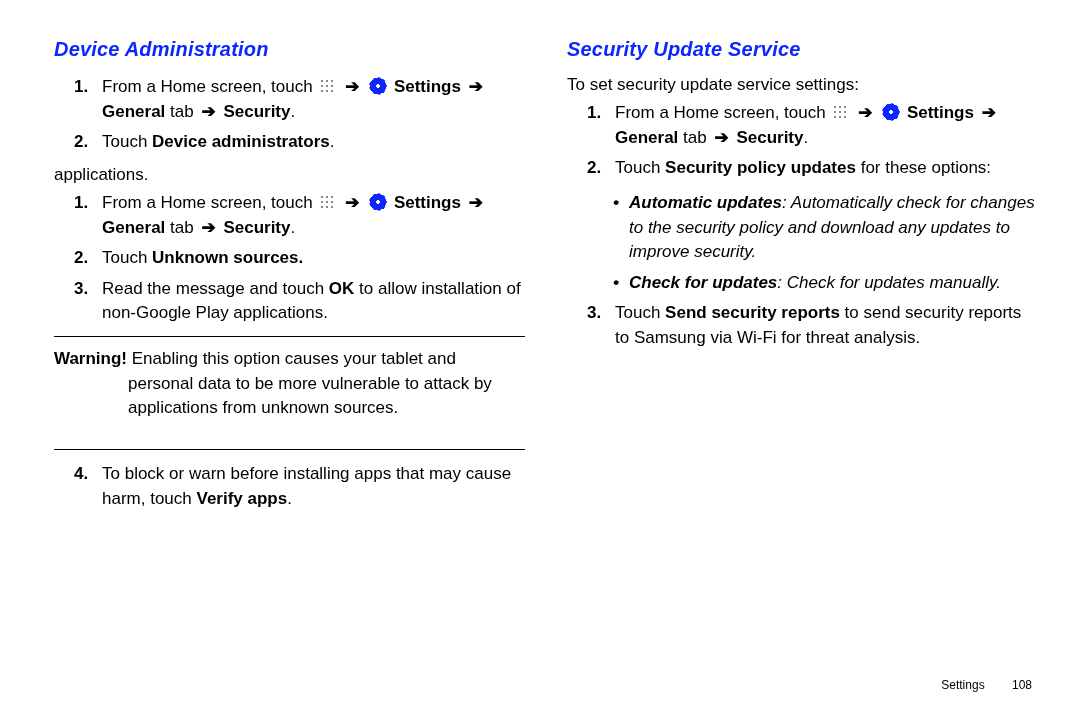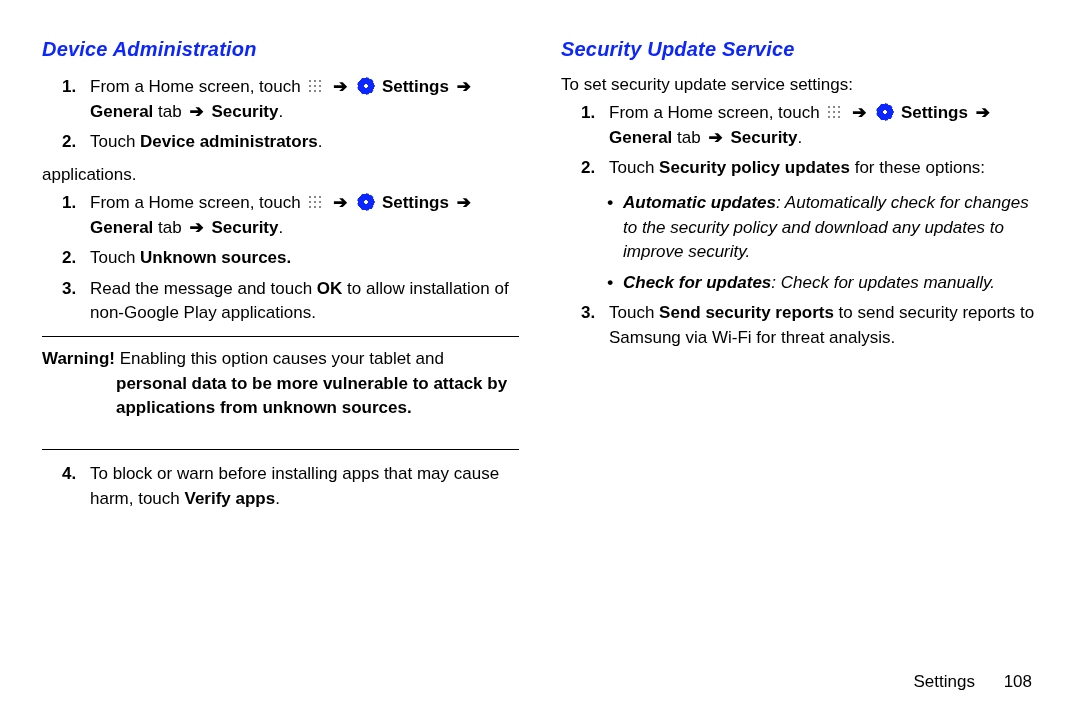--- a/index.html
+++ b/index.html
@@ -9,20 +9,21 @@
     background: #fff;
     font-family: Arial, Helvetica, sans-serif;
     font-size: 17px;
     color: #000;
     position: relative;
   }
   .page {
     display: flex;
     padding: 38px 42px 0 42px;
     gap: 42px;
+    margin-left: 12px;
   }
   .col { flex: 1; }
   .heading {
     color: #0b26ff;
     font-weight: bold;
     font-style: italic;
     font-size: 20px;
     letter-spacing: 0.2px;
     margin-bottom: 14px;
   }
@@ -103,26 +104,26 @@
             mask: radial-gradient(circle, transparent 6px, #000 6px);
   }
   .arrow { font-weight: bold; margin: 0 3px; }
   .warning-block {
     border-top: 1.6px solid #000;
     border-bottom: 1.6px solid #000;
     padding: 10px 0 28px 0;
     margin: 10px 0 12px 0;
     line-height: 1.45;
   }
-  .warning-block .wbody { padding-left: 74px; display:block;font-weight:bold; }
+  .warning-block .wbody { padding-left: 74px; display:block; }
   .footer {
     position: absolute;
     right: 48px;
     bottom: 28px;
-    font-size: 17px;
+    font-size: 12px;
   }
   .footer .chap { margin-right: 24px; }
 </style>
 </head>
 <body>
 
 <div class="page">
 
   <div class="col">
     <div class="heading">Device Administration</div>

